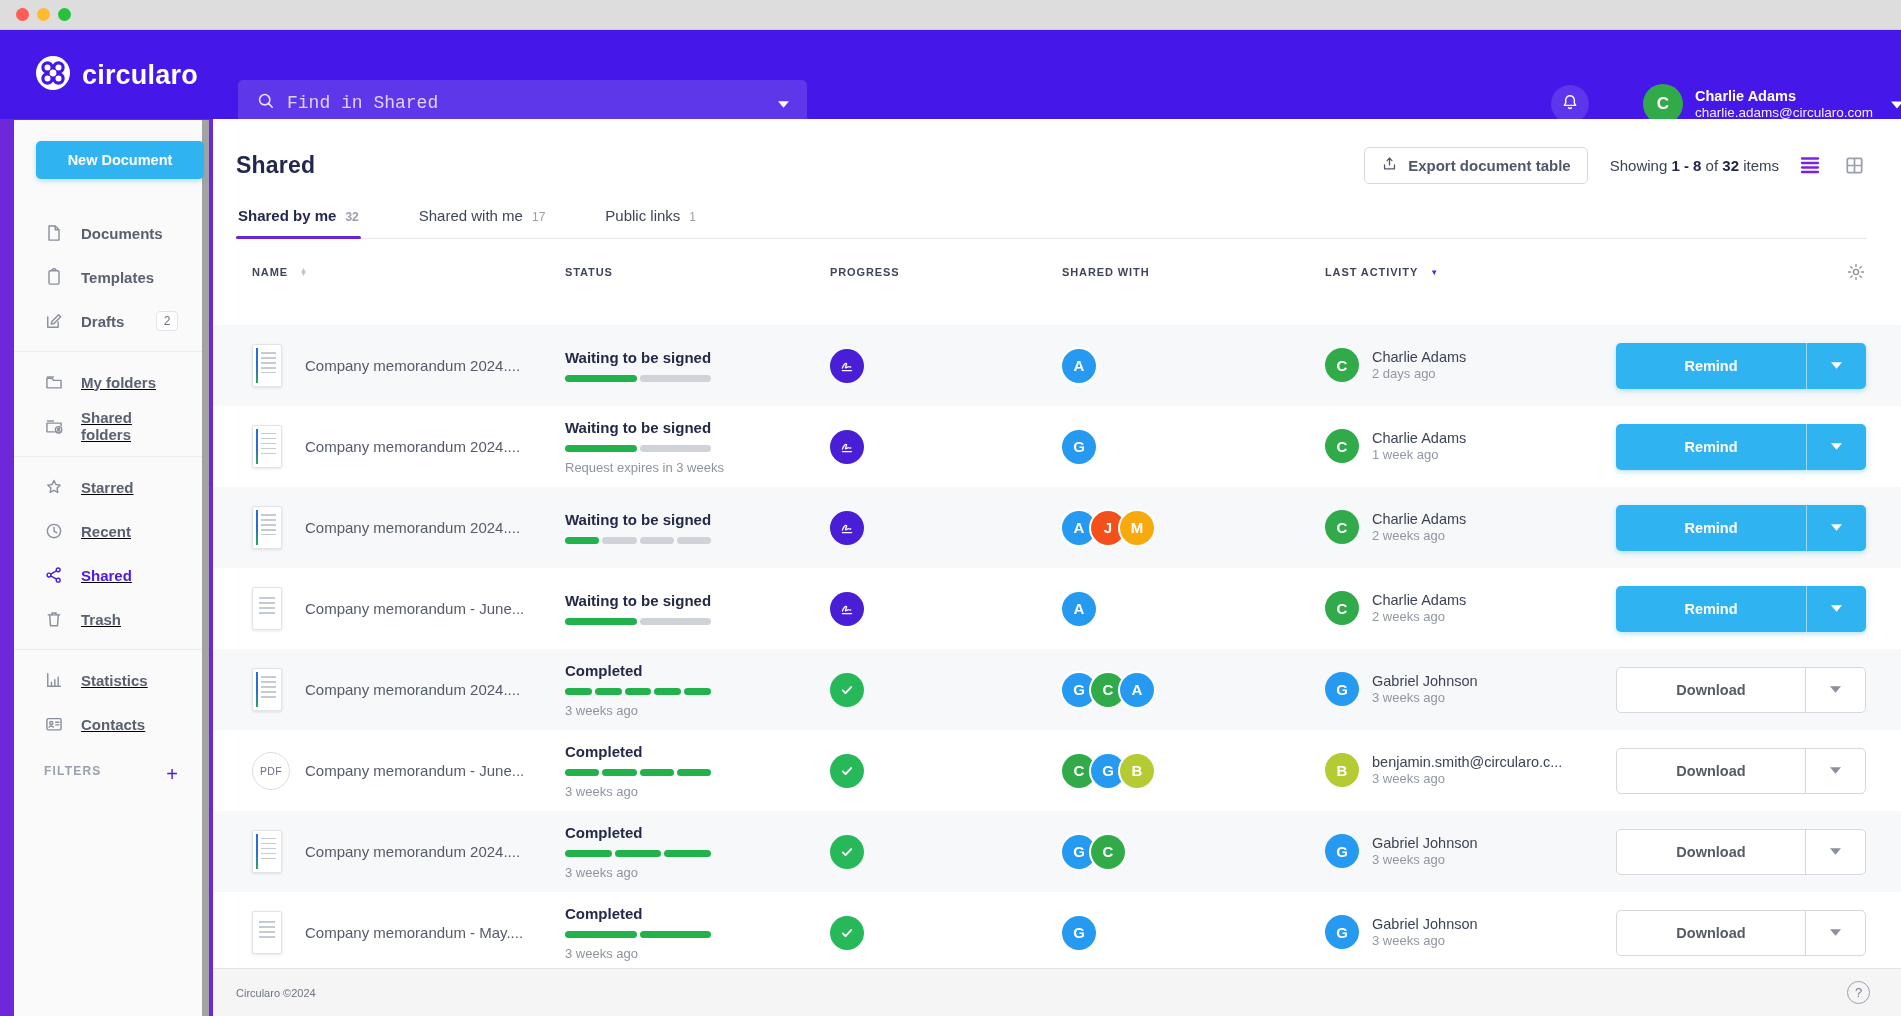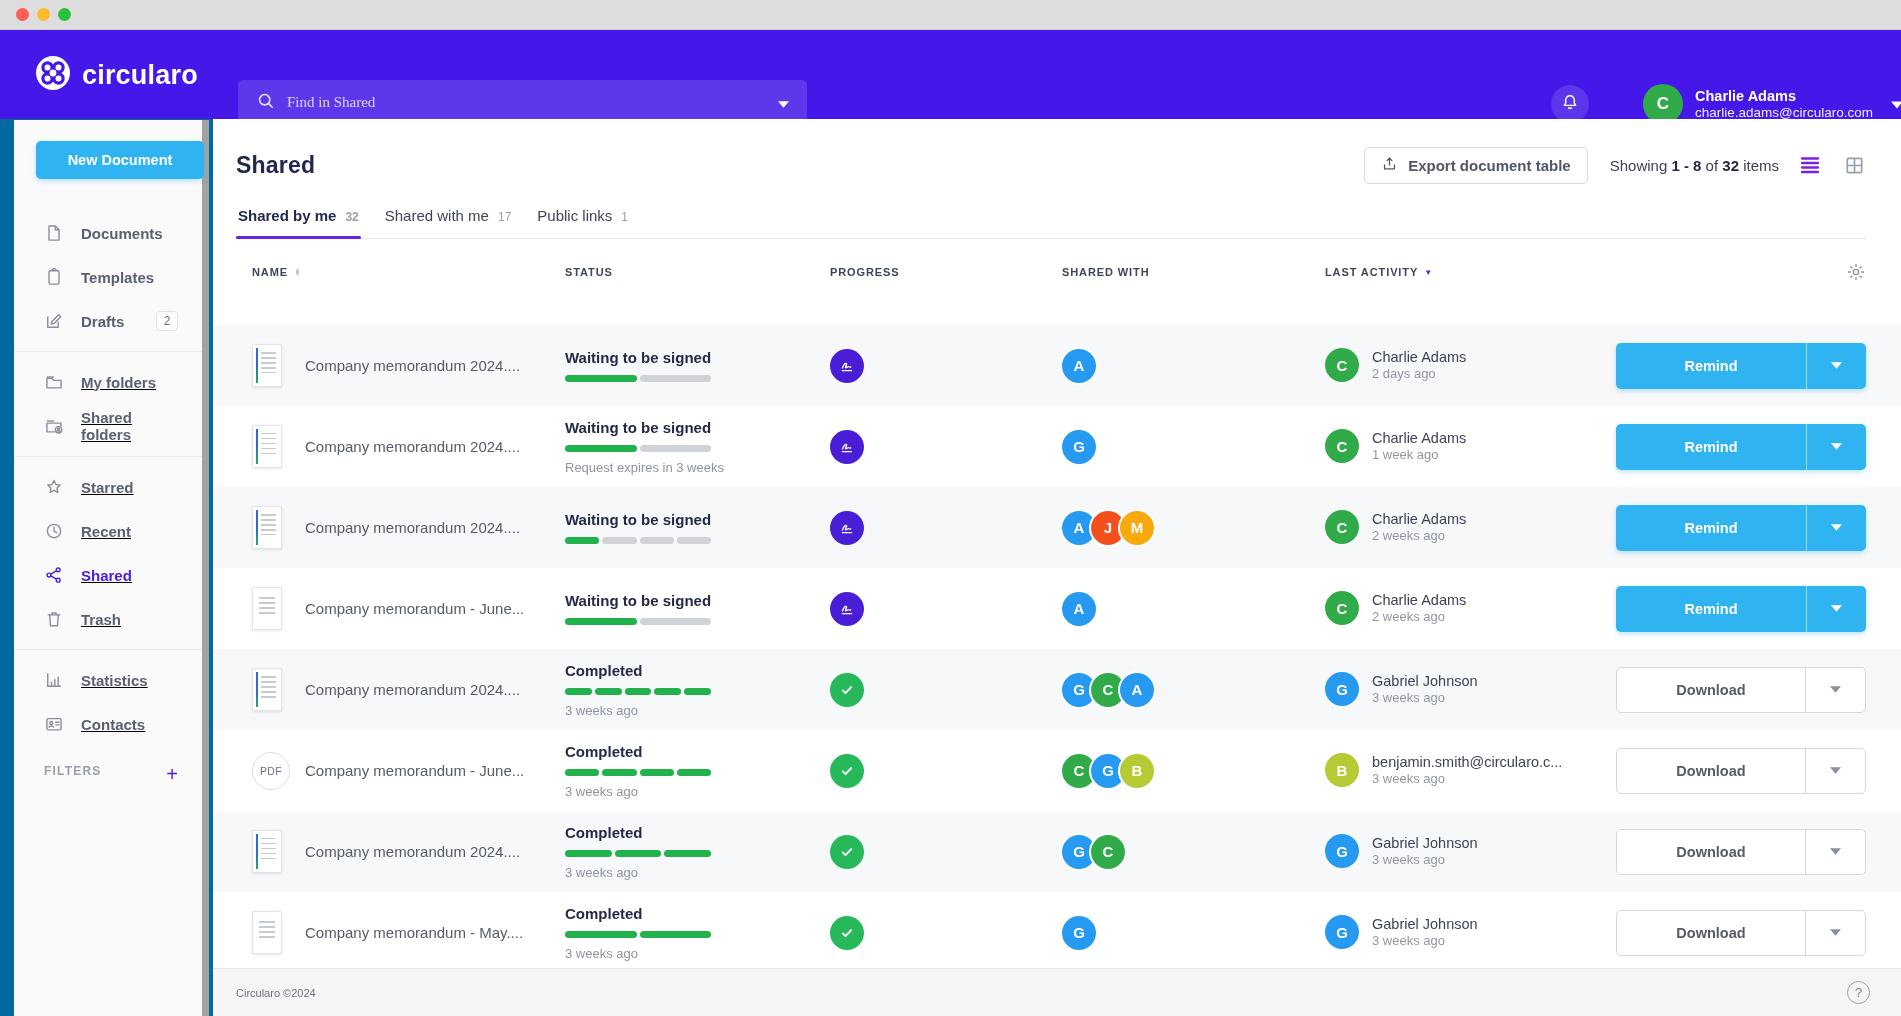--- a/index.html
+++ b/index.html
@@ -1,29 +1,29 @@
 <!DOCTYPE html>
 <html><head>
 <meta charset="utf-8">
 <style>
   * { margin:0; padding:0; box-sizing:border-box; }
   html,body { width:1901px; height:1016px; font-family:"Liberation Sans", sans-serif; background:#fff; }
-  .window { position:relative; width:1901px; height:1016px; overflow:hidden; background:#0369a1; }
+  .window { position:relative; width:1901px; height:1016px; overflow:hidden; background:#6d28d9; }
 
   
   .titlebar { height:30px; background:#dddddd; border-bottom:1px solid #c9c9c9; display:flex; align-items:center; padding-left:16px; gap:8px; }
   .tl-dot { width:13px; height:13px; border-radius:50%; }
   .tl-red{ background:#ff5d55; } .tl-yellow{ background:#febb2e; } .tl-green{ background:#2ac03c; }
 
   
   .appbar { position:relative; height:89px; background:#4517e8; }
   .brand { position:absolute; left:34px; top:24px; display:flex; align-items:center; gap:10px; }
   .brand-name { color:#fff; font-size:27px; font-weight:700; letter-spacing:.2px; }
   .searchbar { position:absolute; left:238px; top:50px; width:569px; height:45px; background:rgba(255,255,255,.14); border-radius:5px; display:flex; align-items:center; padding:0 18px; gap:12px; }
-  .searchbar input { flex:1; background:transparent; border:none; outline:none; color:#fff; font-size:15px; font-family:Liberation Serif, serif; }
+  .searchbar input { flex:1; background:transparent; border:none; outline:none; color:#fff; font-size:18px; font-family:Liberation Mono, monospace; }
   .searchbar input::placeholder { color:rgba(255,255,255,.78); }
   .search-caret { color:#fff; }
   .bell-wrap { position:absolute; left:1551px; top:55px; width:38px; height:38px; border-radius:50%; background:rgba(255,255,255,.13); display:flex; align-items:center; justify-content:center; cursor:pointer; }
   .userbox { position:absolute; left:1643px; top:54px; display:flex; align-items:center; gap:12px; cursor:pointer; }
   .user-avatar { width:40px; height:40px; border-radius:50%; color:#fff; font-weight:700; font-size:17px; display:flex; align-items:center; justify-content:center; }
   .user-meta { display:flex; flex-direction:column; line-height:1.25; }
   .user-name { color:#fff; font-size:14.5px; font-weight:700; }
   .user-email { color:rgba(255,255,255,.92); font-size:13.5px; }
   .user-caret { margin-left:6px; }
 
@@ -46,29 +46,29 @@
   .main { position:absolute; left:213px; top:119px; width:1688px; height:897px; background:#fff; overflow:hidden; }
   .page-header { display:flex; align-items:center; margin:26px 34px 0 23px; height:40px; }
   .page-title { font-size:23px; font-weight:800; color:#22274e; letter-spacing:.2px; }
   .ph-right { margin-left:auto; display:flex; align-items:center; gap:18px; }
   .export-btn { height:37px; display:flex; align-items:center; gap:10px; padding:0 16px; background:#fff; border:1px solid #d9dade; border-radius:5px; color:#51576b; font-size:15px; font-weight:600; font-family:"Liberation Sans",sans-serif; cursor:pointer; }
   .showing { font-size:15px; color:#3c4257; margin-left:4px; }
   .showing b { color:#22274e; }
   .view-toggle { width:26px; height:26px; display:flex; align-items:center; justify-content:center; cursor:pointer; }
 
   
-  .tabs { display:flex; gap:22px; margin:22px 0 0 23px; border-bottom:1px solid #e8e8ec; width:1631px; }
+  .tabs { display:flex; gap:56px; margin:22px 0 0 23px; border-bottom:1px solid #e8e8ec; width:1631px; }
   .tab { position:relative; padding:0 2px 14px 2px; display:flex; align-items:baseline; gap:9px; cursor:pointer; color:#3f4559; font-size:15px; }
   .tab .tab-count { font-size:12px; color:#9aa0ab; }
   .tab.active { color:#23284f; font-weight:700; }
   .tab.active::after { content:""; position:absolute; left:0; right:0; bottom:-1px; height:3px; background:#6e22d8; border-radius:2px; }
 
   
   .thead { display:grid; grid-template-columns:313px 265px 232px 263px 291px 250px; padding-left:39px; margin-top:16px; height:34px; align-items:center; }
-  .th { font-size:11px; font-weight:700; color:#3f4559; letter-spacing:.9px; display:flex; align-items:center; gap:6px; }
+  .th { font-size:11px; font-weight:700; color:#3f4559; letter-spacing:.9px; display:flex; align-items:center; gap:12px; }
   .sort-arrows { display:flex; flex-direction:column; line-height:.55; font-size:7px; color:#c0c4cc; }
   .sort-desc { color:#5b1fe0; font-size:8px; }
   .th-settings { display:flex; justify-content:flex-end; cursor:pointer; }
 
   
   .table-body { margin-top:36px; }
   .row { display:grid; grid-template-columns:53px 260px 265px 232px 263px 291px 250px; padding-left:39px; align-items:center; height:81px; }
   .row:nth-child(odd) { background:#f7f8f9; }
   .rowicon { position:relative; }
   .icon-doc, .icon-doc-plain { width:30px; height:43px; background:#fff; border:1px solid #e3e3e8; border-radius:2px; box-shadow:0 1px 3px rgba(0,0,0,.10); }

